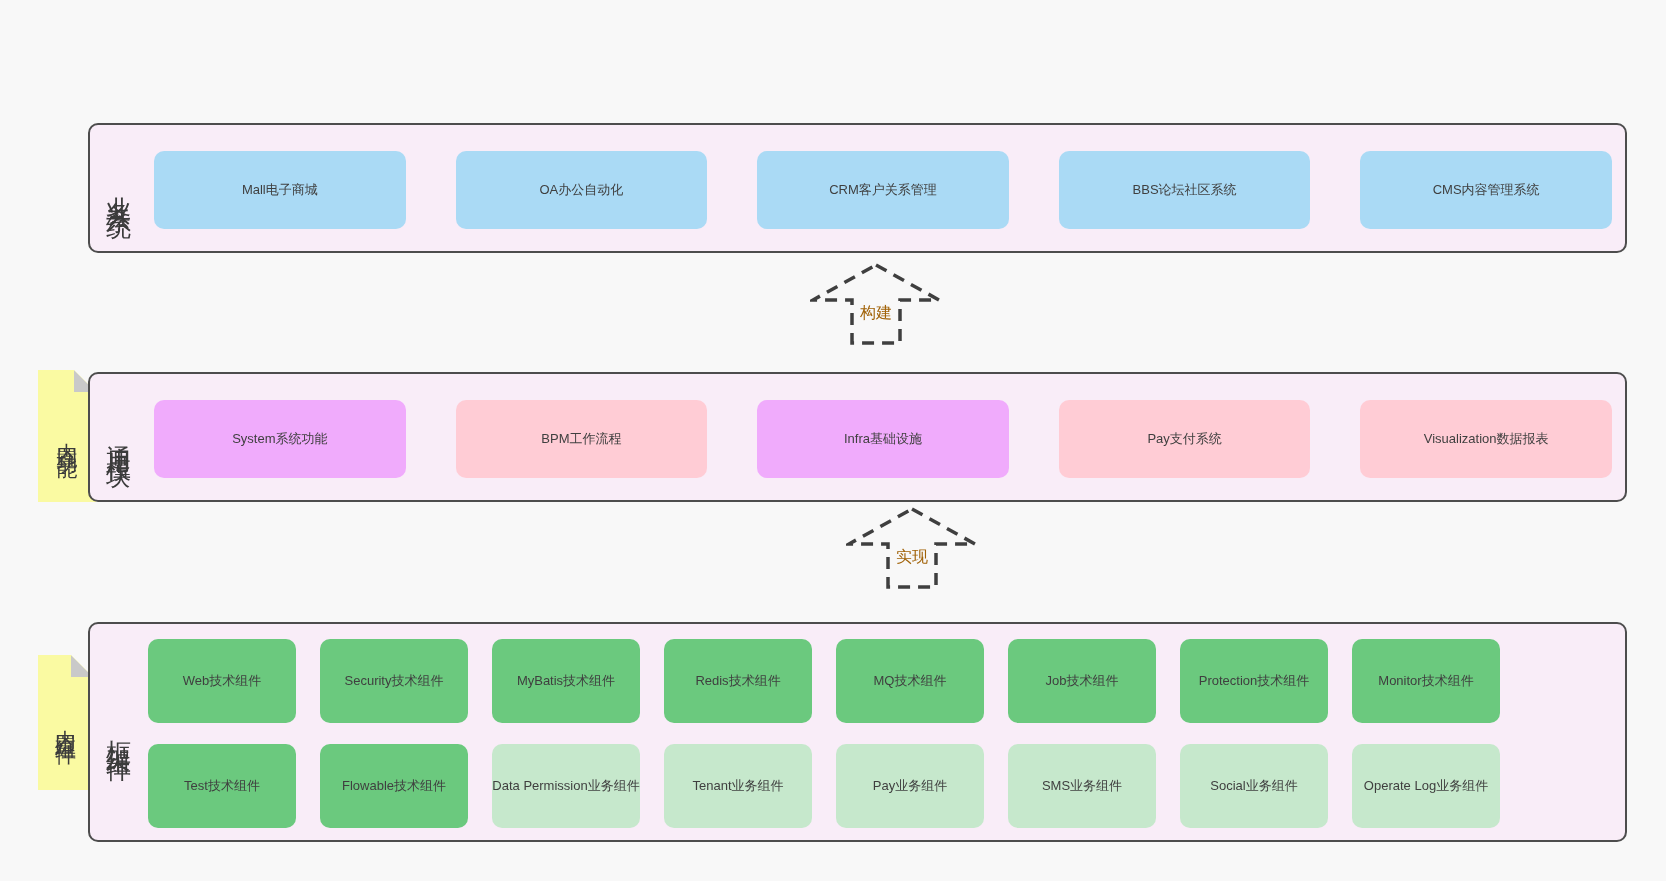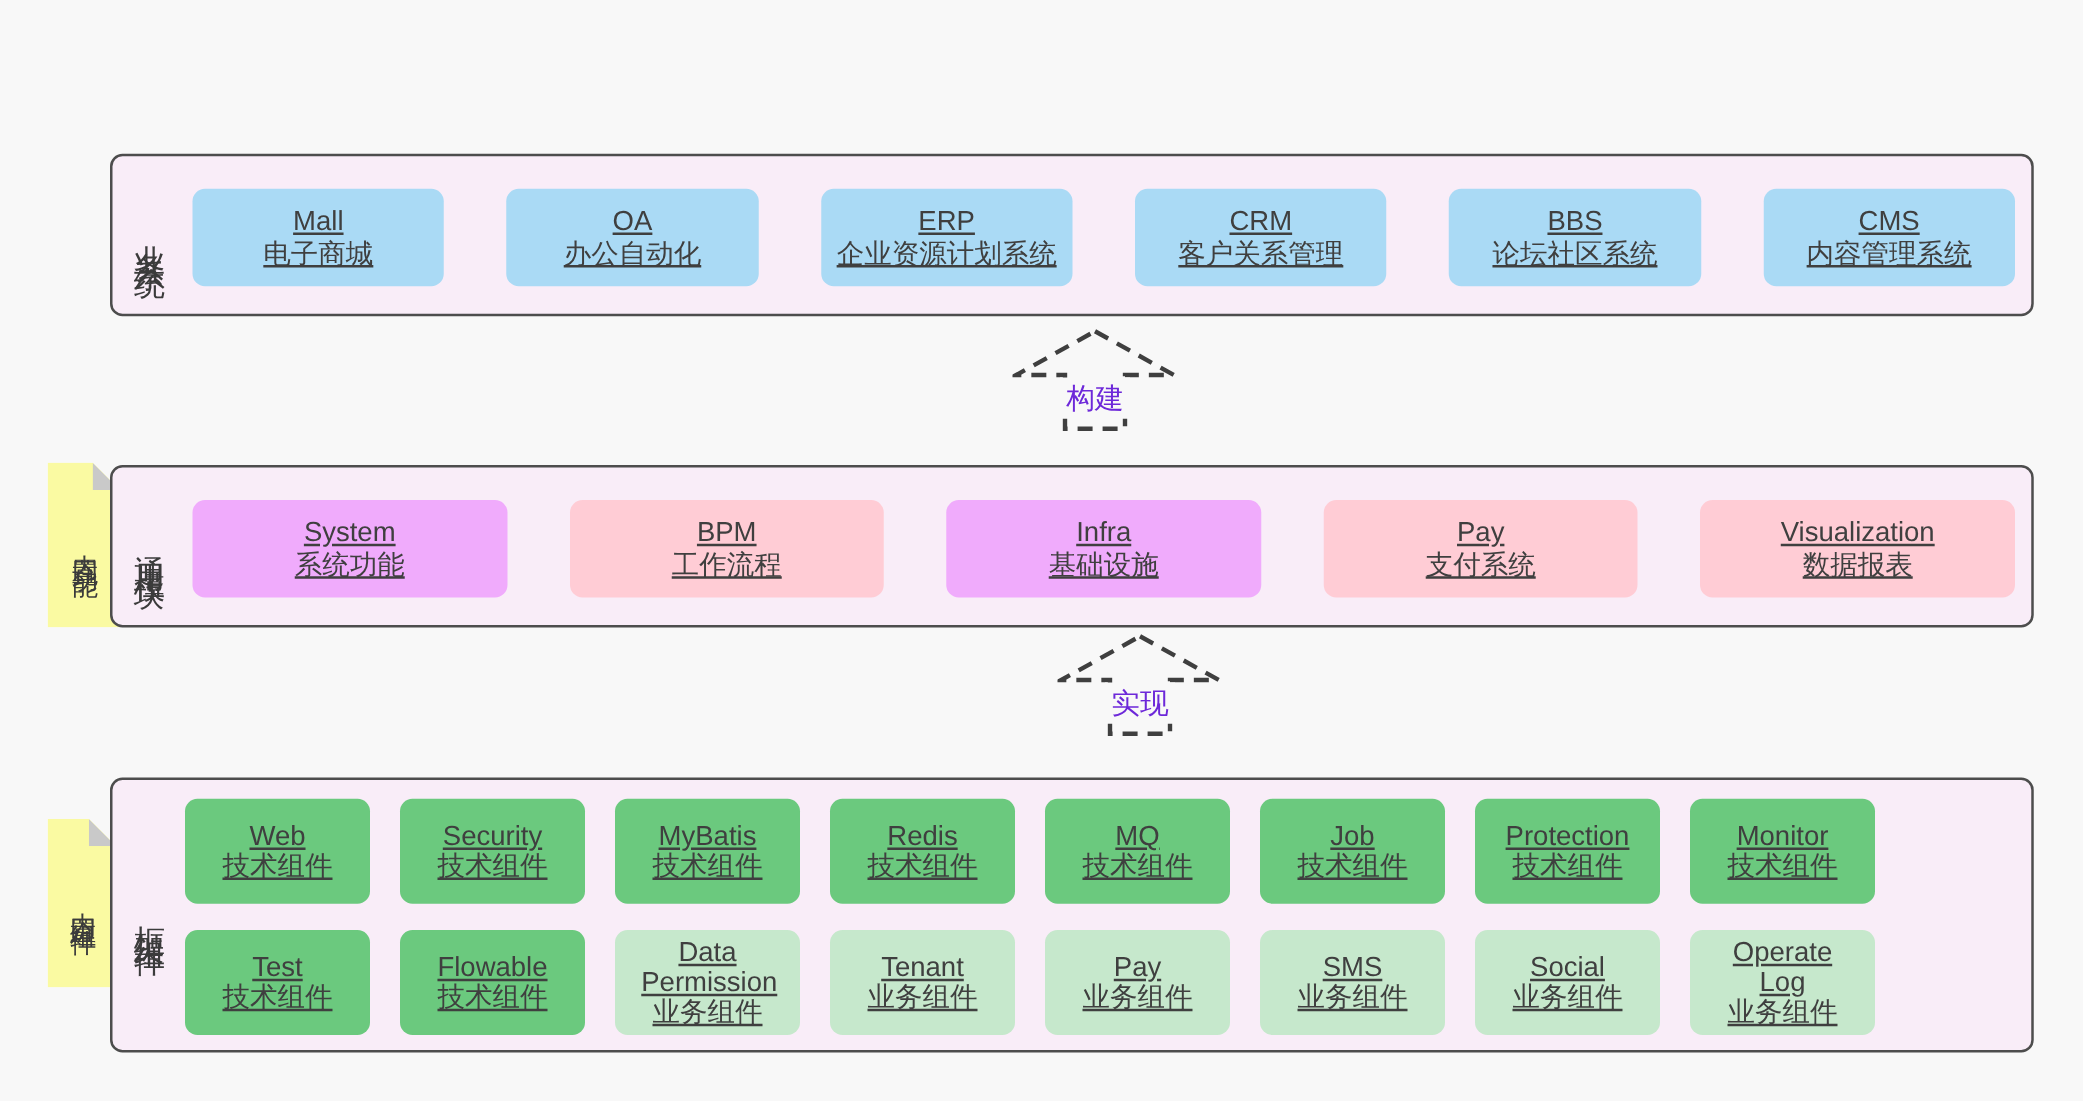--- a/index.html
+++ b/index.html
@@ -34,26 +34,25 @@
     color:#3b3b3b;
     white-space:nowrap;
   }
   .boxrow {
     position:absolute;
     left:64px; right:13px; top:26px; height:78px;
     display:flex; gap:50px;
   }
   .box {
     border-radius:10px;
-    display:flex; flex-direction:column;
+    display:flex; 
     justify-content:center; align-items:center;
     text-align:center;
     line-height:26px;
-    font-size:22px;
-    text-decoration:underline;
+    font-size:13px;
   }
   .boxrow .box { flex:1; }
   .grid {
     position:absolute;
     left:58px; top:15px;
     display:grid;
     grid-template-columns:repeat(8,148px);
     grid-auto-rows:84px;
     column-gap:24px;
     row-gap:21px;
@@ -96,42 +95,38 @@
     z-index:3;
   }
   .arrow-1 { left:810px; top:262px; }
   .arrow-2 { left:846px; top:506px; }
   .arrow-label {
     position:absolute;
     left:50%; top:40px;
     transform:translateX(-50%);
     background:#f8f8f8;
     padding:1px 5px;
-    font-size:23px;
-    color:#6d28d9;
+    font-size:16px;
+    color:#a16207;
     white-space:nowrap;
   }
 </style>
 </head>
 <body>
 
 <div class="layer layer-1">
   <div class="side-label">业务系统</div>
   <div class="boxrow">
     <div class="box c-blue">
       <div class="box-name">Mall</div>
       <div class="box-desc">电子商城</div>
     </div>
     <div class="box c-blue">
       <div class="box-name">OA</div>
       <div class="box-desc">办公自动化</div>
-    </div>
-    <div class="box c-blue">
-      <div class="box-name">ERP</div>
-      <div class="box-desc">企业资源计划系统</div>
     </div>
     <div class="box c-blue">
       <div class="box-name">CRM</div>
       <div class="box-desc">客户关系管理</div>
     </div>
     <div class="box c-blue">
       <div class="box-name">BBS</div>
       <div class="box-desc">论坛社区系统</div>
     </div>
     <div class="box c-blue">

